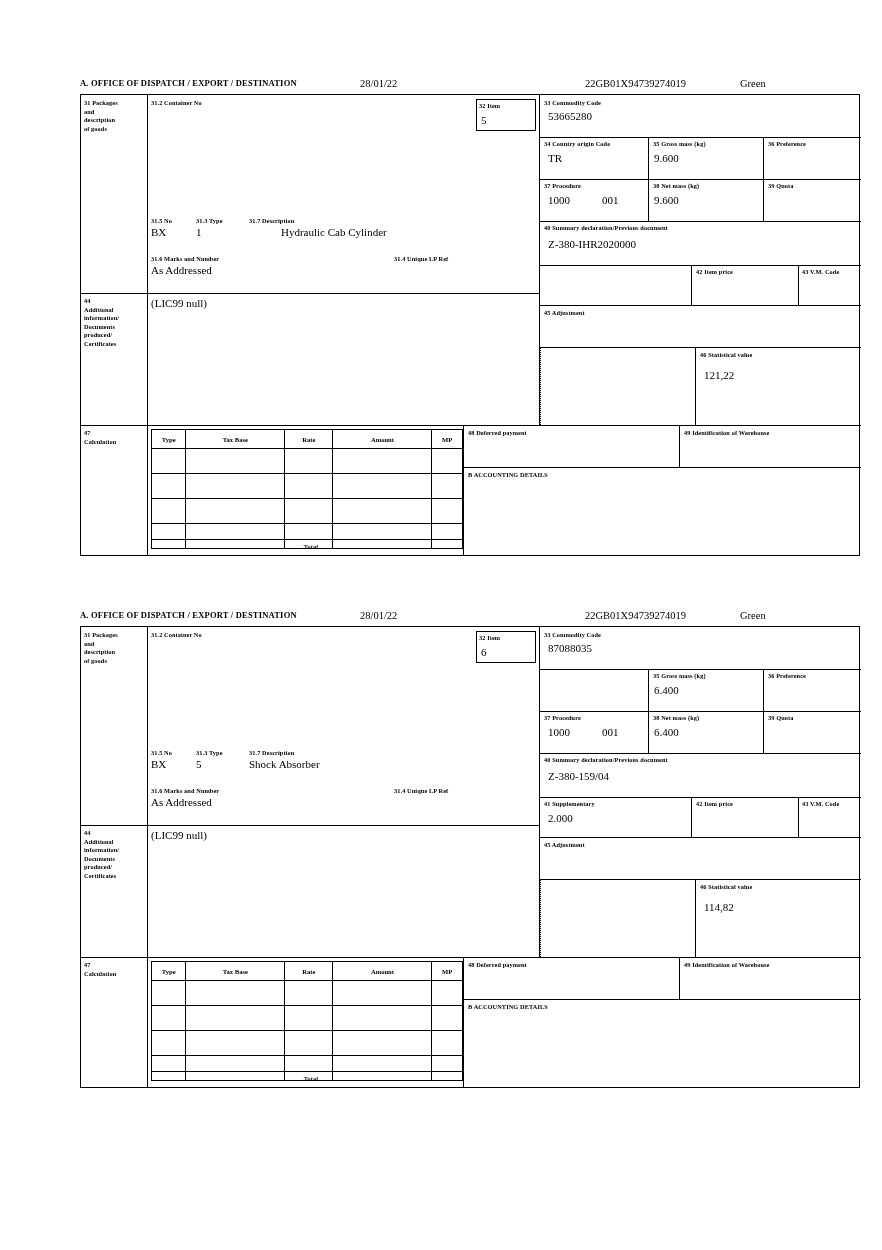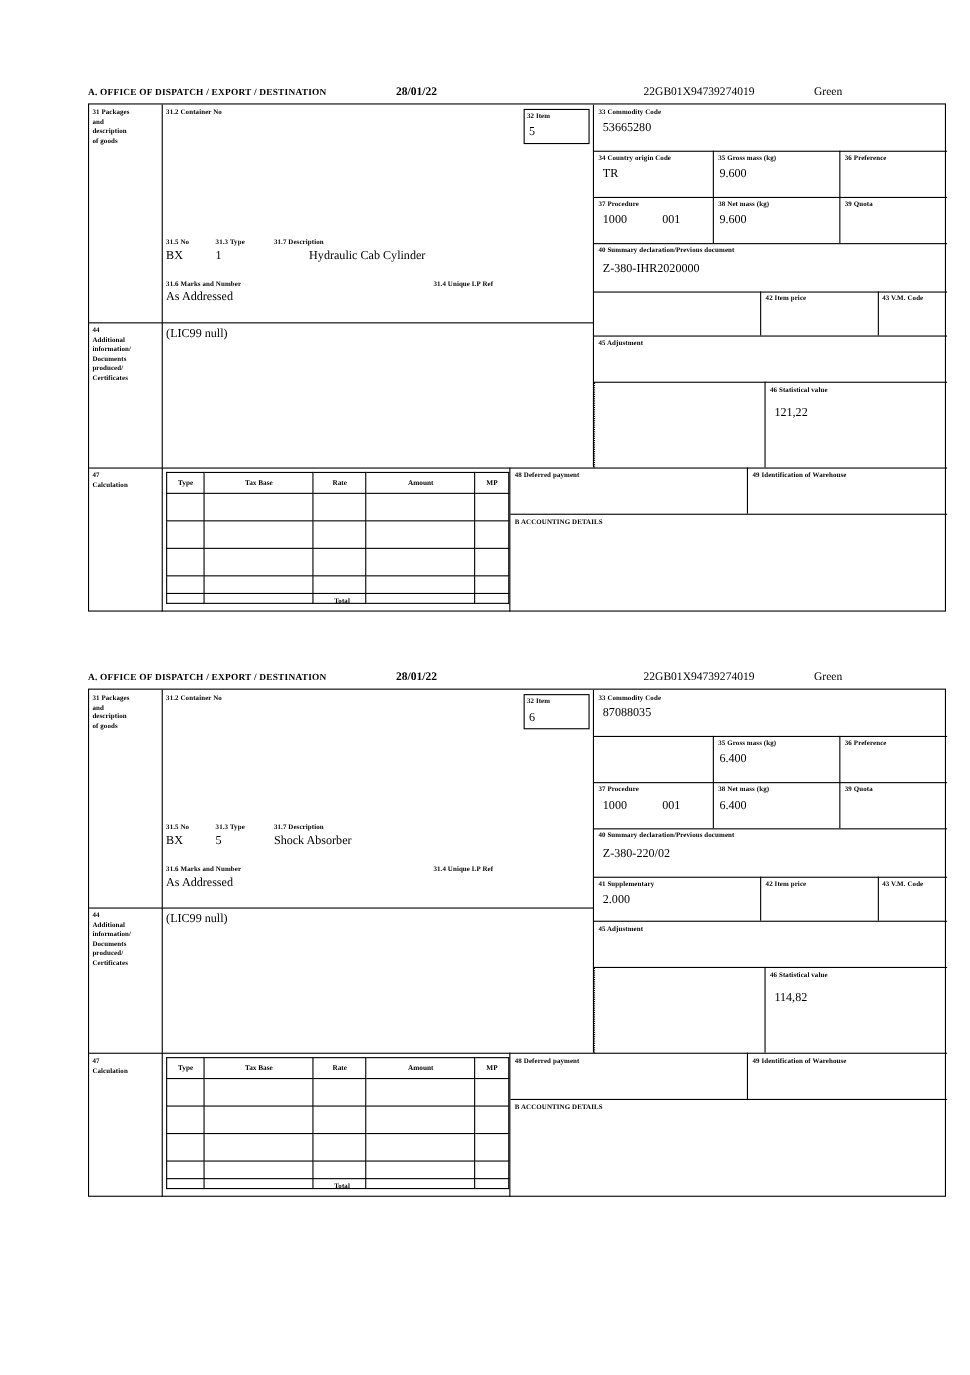--- a/index.html
+++ b/index.html
@@ -37,21 +37,21 @@
   .hdr .office {
     position: absolute;
     left: 0;
     top: 0;
     letter-spacing: 0.2px;
   }
   .hdr .date {
     position: absolute;
     left: 280px;
     top: 0;
-    font-weight: bold;
+    font-weight: normal;
     font-size: 10.5px;
   }
   .hdr .mrn {
     position: absolute;
     left: 505px;
     top: 0;
     font-weight: normal;
     font-size: 10.5px;
   }
   .hdr .lane {
@@ -386,21 +386,21 @@
         <div class="val-lg" style="position:absolute; left:5px; top:15px;">6.400</div>
       </div>
       <div class="c" style="left:683px; top:84px; width:97px; height:42px;">
         <div class="lbl" style="position:absolute; left:4px; top:3px;">39 Quota</div>
         <div class="val-lg" style="position:absolute; left:5px; top:15px;"></div>
       </div>
       <div class="c" style="left:459px; top:126px; width:321px; height:0; border-top:1px solid #000;"></div>
 
       <div class="c" style="left:459px; top:126px; width:321px; height:44px;">
         <div class="lbl" style="position:absolute; left:4px; top:3px;">40 Summary declaration/Previous document</div>
-        <div class="val-lg" style="position:absolute; left:8px; top:17px;">Z-380-220/02</div>
+        <div class="val-lg" style="position:absolute; left:8px; top:17px;">Z-380-159/04</div>
       </div>
       <div class="c" style="left:459px; top:170px; width:321px; height:0; border-top:1px solid #000;"></div>
 
       <div class="c" style="left:459px; top:170px; width:151px; height:40px;">
         <div class="lbl" style="position:absolute; left:4px; top:3px;">41 Supplementary</div>
         <div class="val-lg" style="position:absolute; left:8px; top:15px;">2.000</div>
       </div>
       <div class="c" style="left:610px; top:170px; width:0; height:40px; border-left:1px solid #000;"></div>
       <div class="c" style="left:611px; top:170px; width:106px; height:40px;">
         <div class="lbl" style="position:absolute; left:4px; top:3px;">42 Item price</div>

